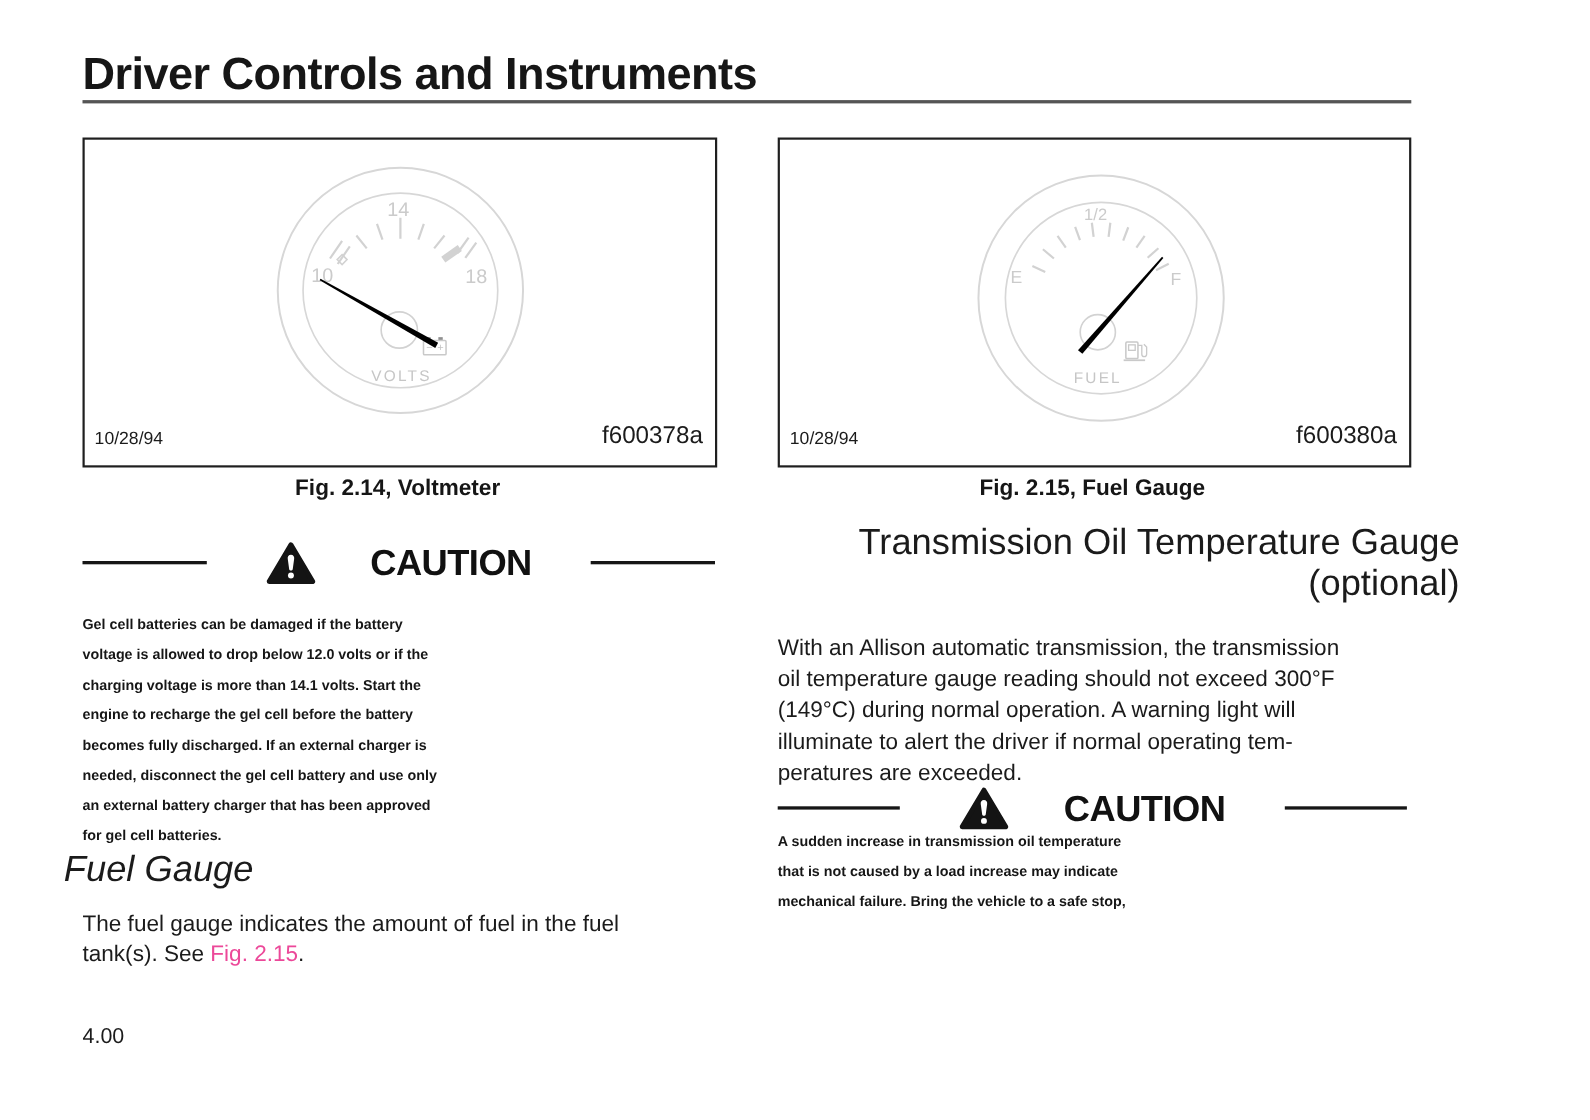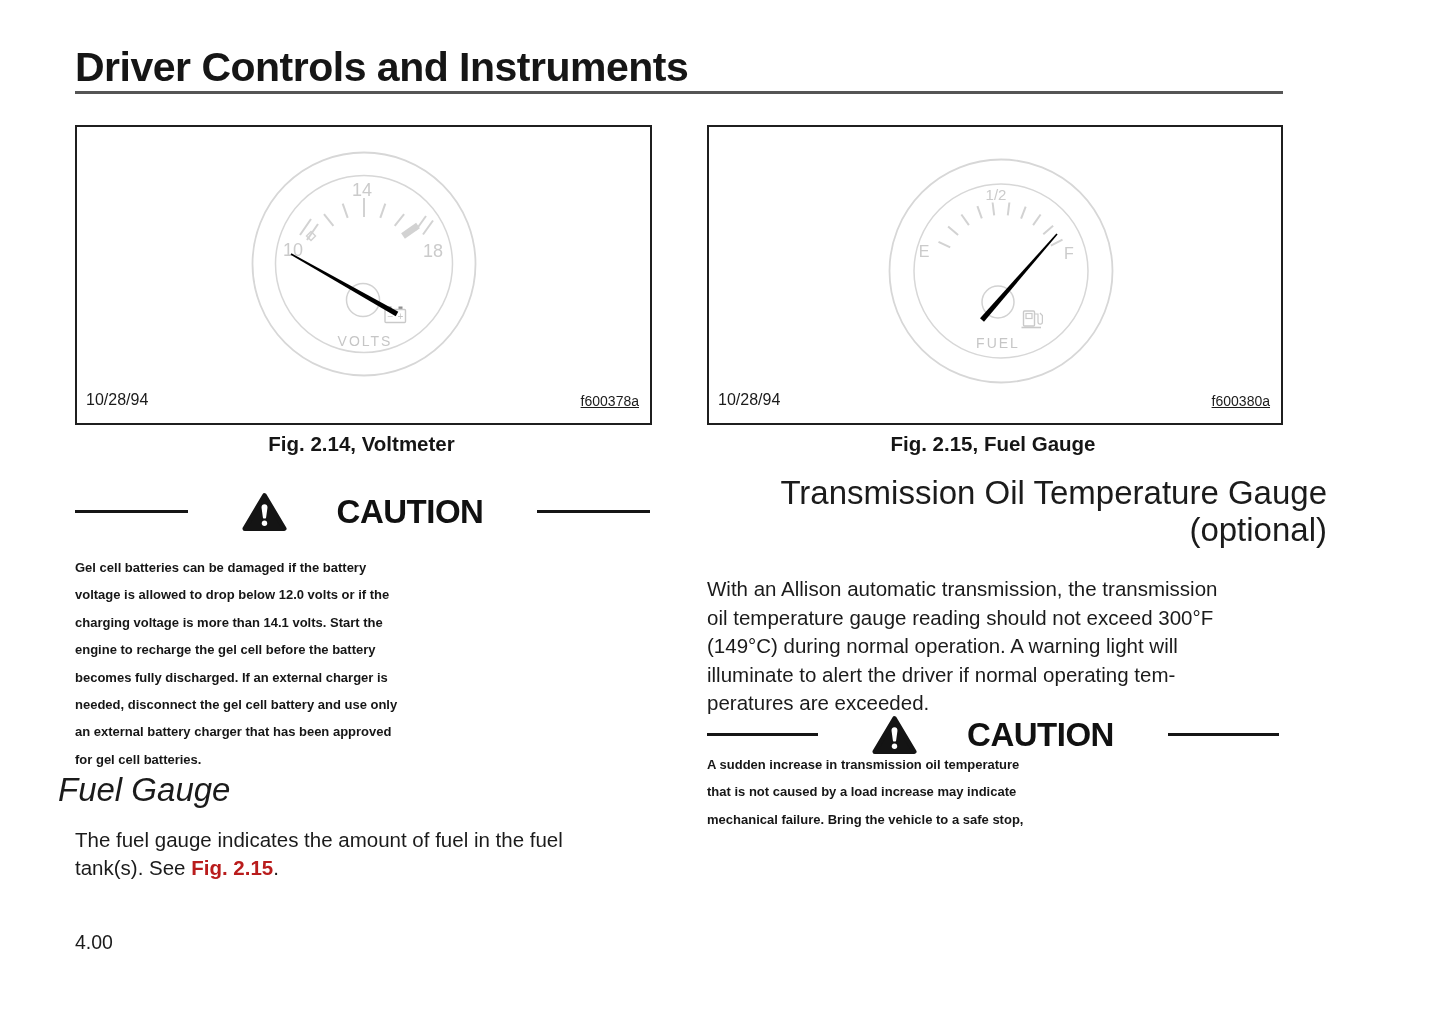--- a/index.html
+++ b/index.html
@@ -7,21 +7,21 @@
        font-family:"Liberation Sans","DejaVu Sans",sans-serif;color:#1b1b1b;}
   .abs{position:absolute;}
   
   .page-title{left:75px;top:44px;font-size:41px;font-weight:bold;letter-spacing:-0.5px;color:#161616;}
   .title-rule{left:75px;top:91px;width:1208px;height:2.5px;background:#555555;}
   
   .figbox{border:2px solid #1f1f1f;background:#ffffff;}
   .figbox1{left:75px;top:125px;width:573px;height:296px;}
   .figbox2{left:707px;top:125px;width:572px;height:296px;}
   .fig-date{position:absolute;left:9px;bottom:14px;font-size:16px;}
-  .fig-id{position:absolute;right:11px;bottom:14px;font-size:14px;text-decoration:underline;}
+  .fig-id{position:absolute;right:11px;bottom:14px;font-size:22px;}
   .gauge-svg{position:absolute;}
   .caption{top:432px;text-align:center;font-size:20.5px;font-weight:bold;color:#161616;}
   .caption1{left:75px;width:573px;}
   .caption2{left:707px;width:572px;}
   
   .caution-row{display:flex;align-items:center;height:45px;gap:40px;}
   .caution1{left:75px;top:489px;width:575px;}
   .caution2{left:707px;top:712px;width:572px;}
   .caution-row .rule{flex:1;height:3px;background:#161616;}
   .warn-icon{width:45px;height:40px;margin:0 10px 0 14px;flex:0 0 auto;}
@@ -30,21 +30,21 @@
   .prelines{white-space:pre-line;}
   .bold-body{font-size:13px;font-weight:bold;line-height:27.4px;color:#161616;}
   .reg-body{font-size:20.5px;font-weight:normal;line-height:28px;color:#1b1b1b;}
   .caution1-body{left:75px;top:554px;width:610px;}
   .section-heading{font-size:33px;font-weight:normal;color:#1b1b1b;line-height:37px;}
   .fuel-heading{left:58px;top:771px;width:500px;font-style:italic;}
   .fuel-para{left:75px;top:826px;width:610px;}
   .trans-heading{left:707px;top:474px;width:620px;text-align:right;}
   .trans-body{left:707px;top:575px;width:605px;line-height:28.5px;}
   .caution2-body{left:707px;top:751px;width:605px;}
-  .fig-link{color:#b91c1c;font-weight:bold;text-decoration:none;cursor:pointer;}
+  .fig-link{color:#ec4899;font-weight:normal;text-decoration:none;cursor:pointer;}
   .page-number{left:75px;top:931px;font-size:19.5px;}
   
   .gtxt{font-family:"Liberation Sans","DejaVu Sans",sans-serif;}
 </style>
 </head>
 <body>
 
 <div class="abs page-title">Driver Controls and Instruments</div>
 <div class="abs title-rule"></div>
 

